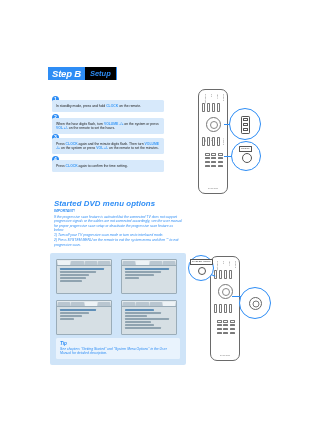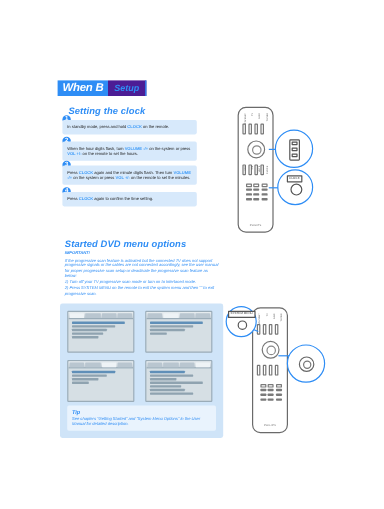--- a/index.html
+++ b/index.html
@@ -19,21 +19,21 @@
   }
   .step-badge {
     background: #2e8df5; color: #ffffff;
     font-weight: bold; font-style: italic;
     font-size: 9.5px; line-height: 13px;
     padding: 0 4px 0 4px;
     letter-spacing: -0.2px;
     white-space: nowrap;
   }
   .step-name {
-    background: #4c1d95; color: #2e8df5;
+    background: #000000; color: #2e8df5;
     font-size: 7.5px; font-style: italic; font-weight: bold;
     line-height: 13px;
     padding: 0 5px 0 5px;
     border-right: 1px solid #2e8df5;
     white-space: nowrap;
   }
 
   
   .section-title {
     position: absolute;
@@ -261,25 +261,24 @@
   #cc2 { left: 231px; top: 141px; width: 30px; height: 30px; }
   #cc3 { left: 188px; top: 255px; width: 26px; height: 26px; }
   #cc4 { left: 239px; top: 287px; width: 32px; height: 32px; }
 </style>
 </head>
 <body>
 
 <div class="page">
 
   <div class="step-header">
-    <div class="step-badge">When B</div>
+    <div class="step-badge">Step B</div>
     <div class="step-name">Setup</div>
   </div>
 
-  <div class="section-title" id="title-clock">Setting the clock</div>
 
   <div class="step-row" id="srow1">
     <div class="bullet">1</div>
     <div class="callout-box"><span>In standby mode, press and hold </span><span class="kw">CLOCK</span><span> on the remote.</span></div>
   </div>
 
   <div class="step-row" id="srow2">
     <div class="bullet">2</div>
     <div class="callout-box"><span>When the hour digits flash, turn </span><span class="kw">VOLUME -/+</span><span> on the system or press </span><span class="kw">VOL +/-</span><span> on the remote to set the hours.</span></div>
   </div>

